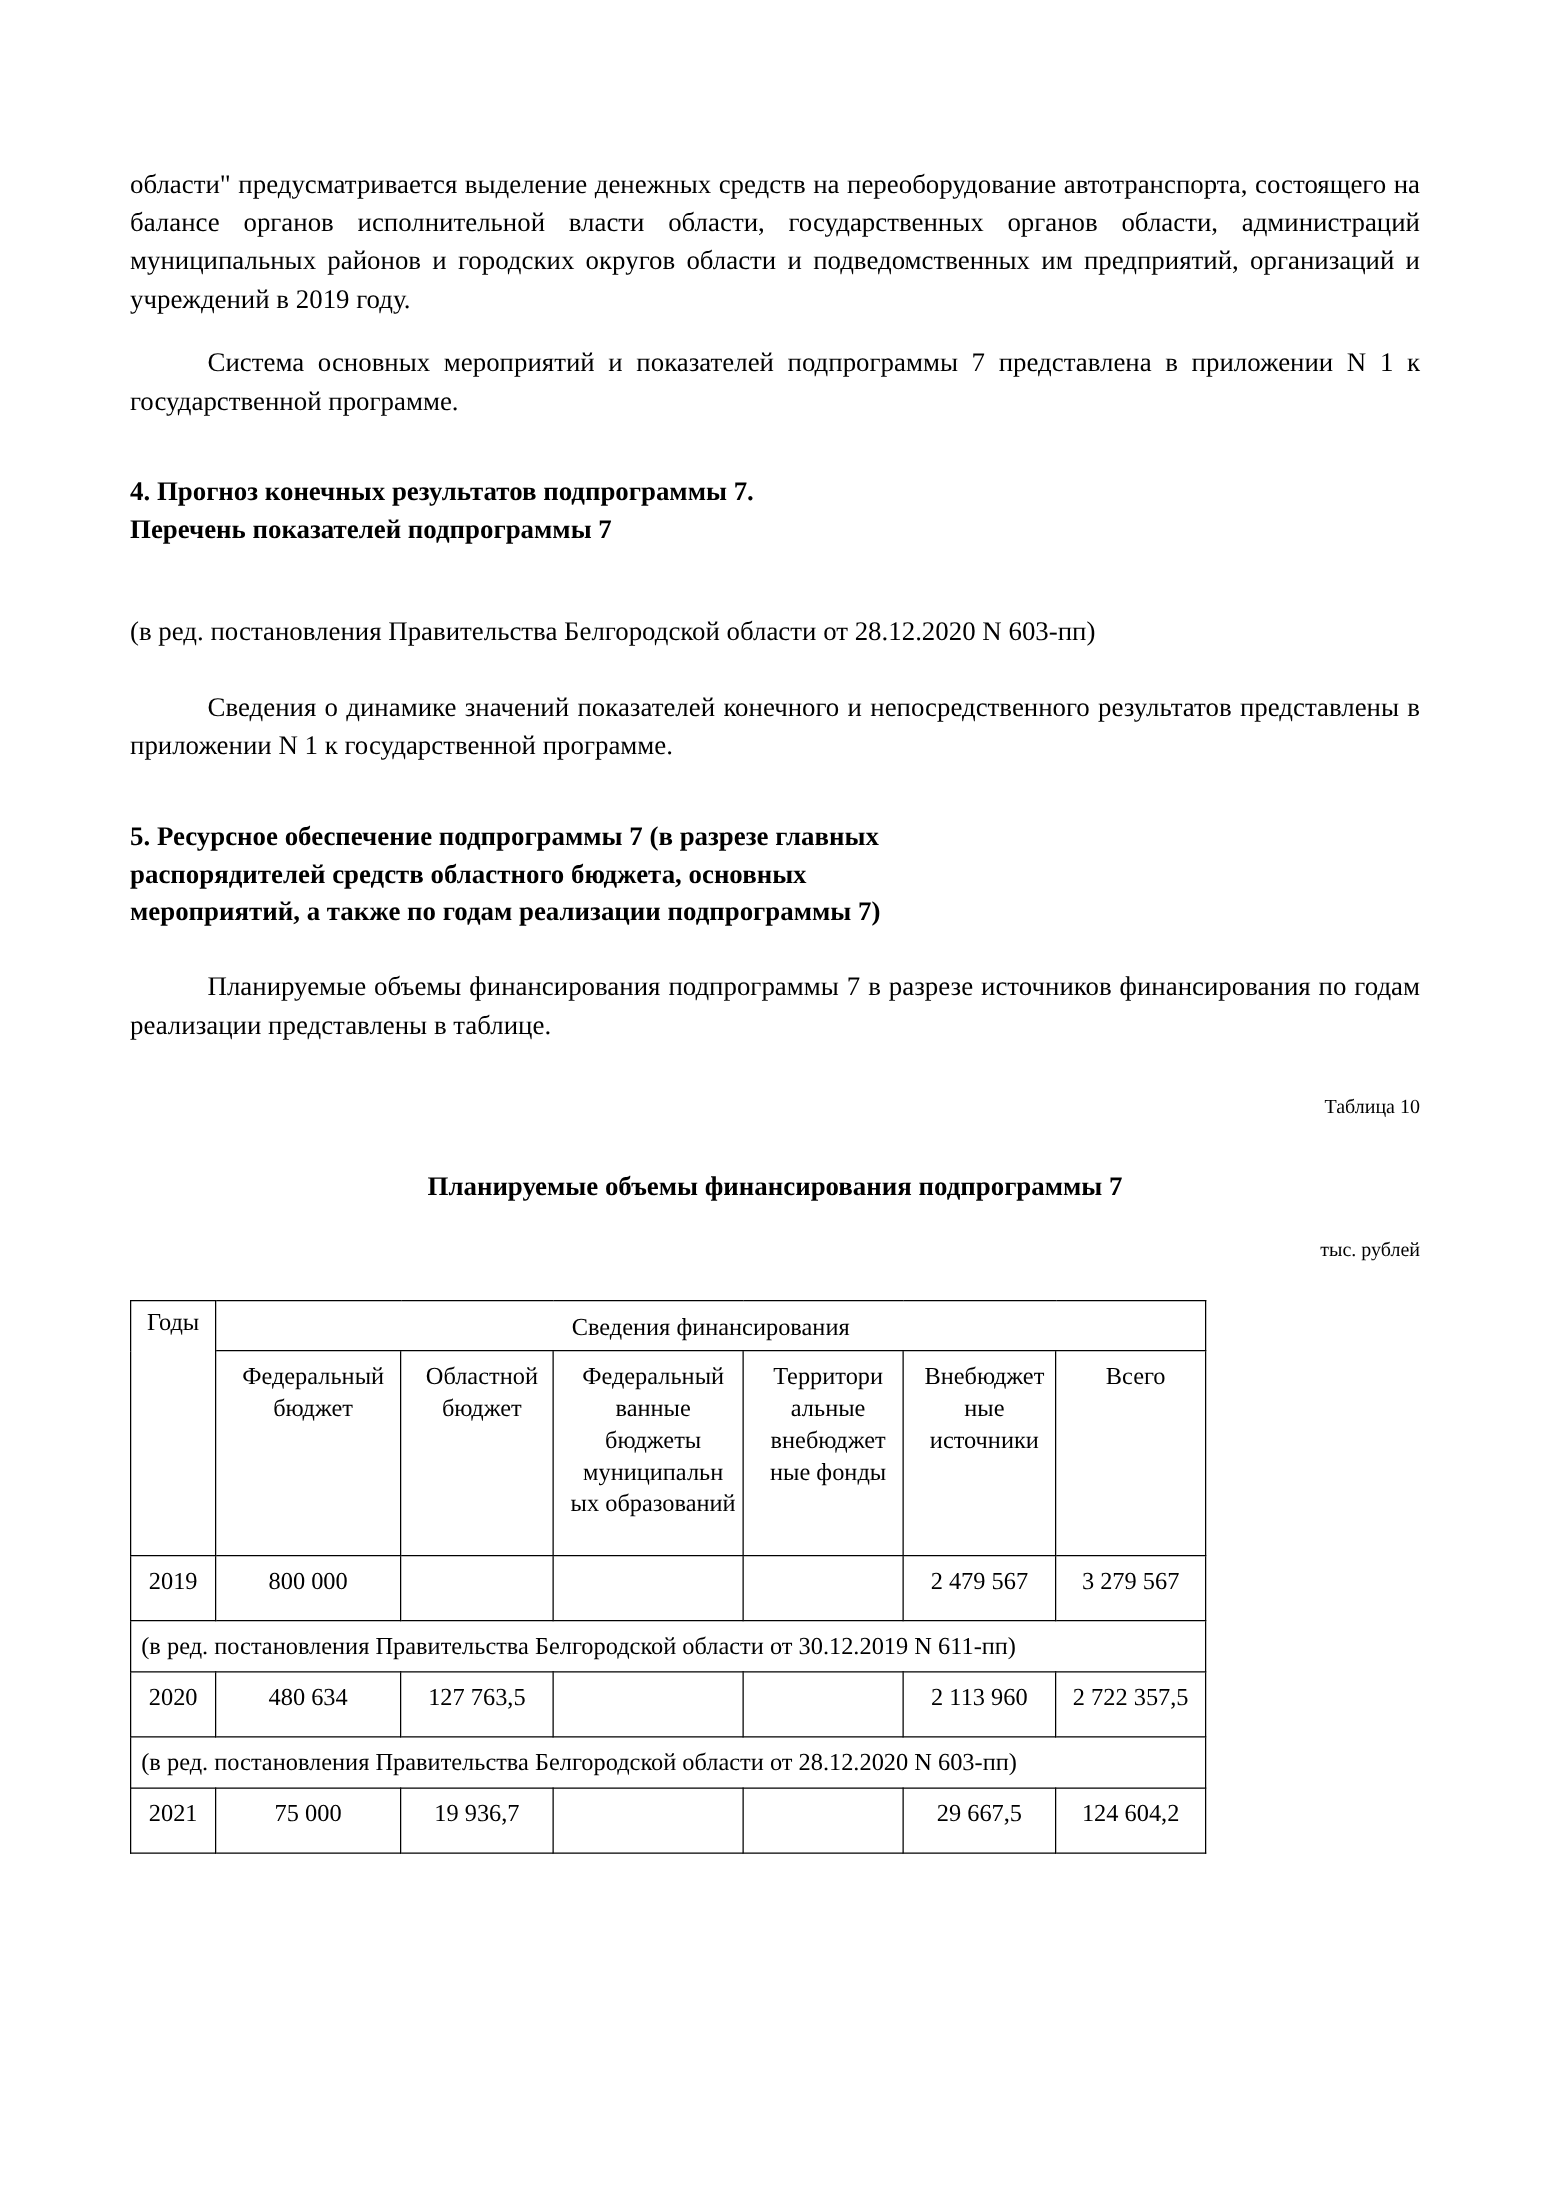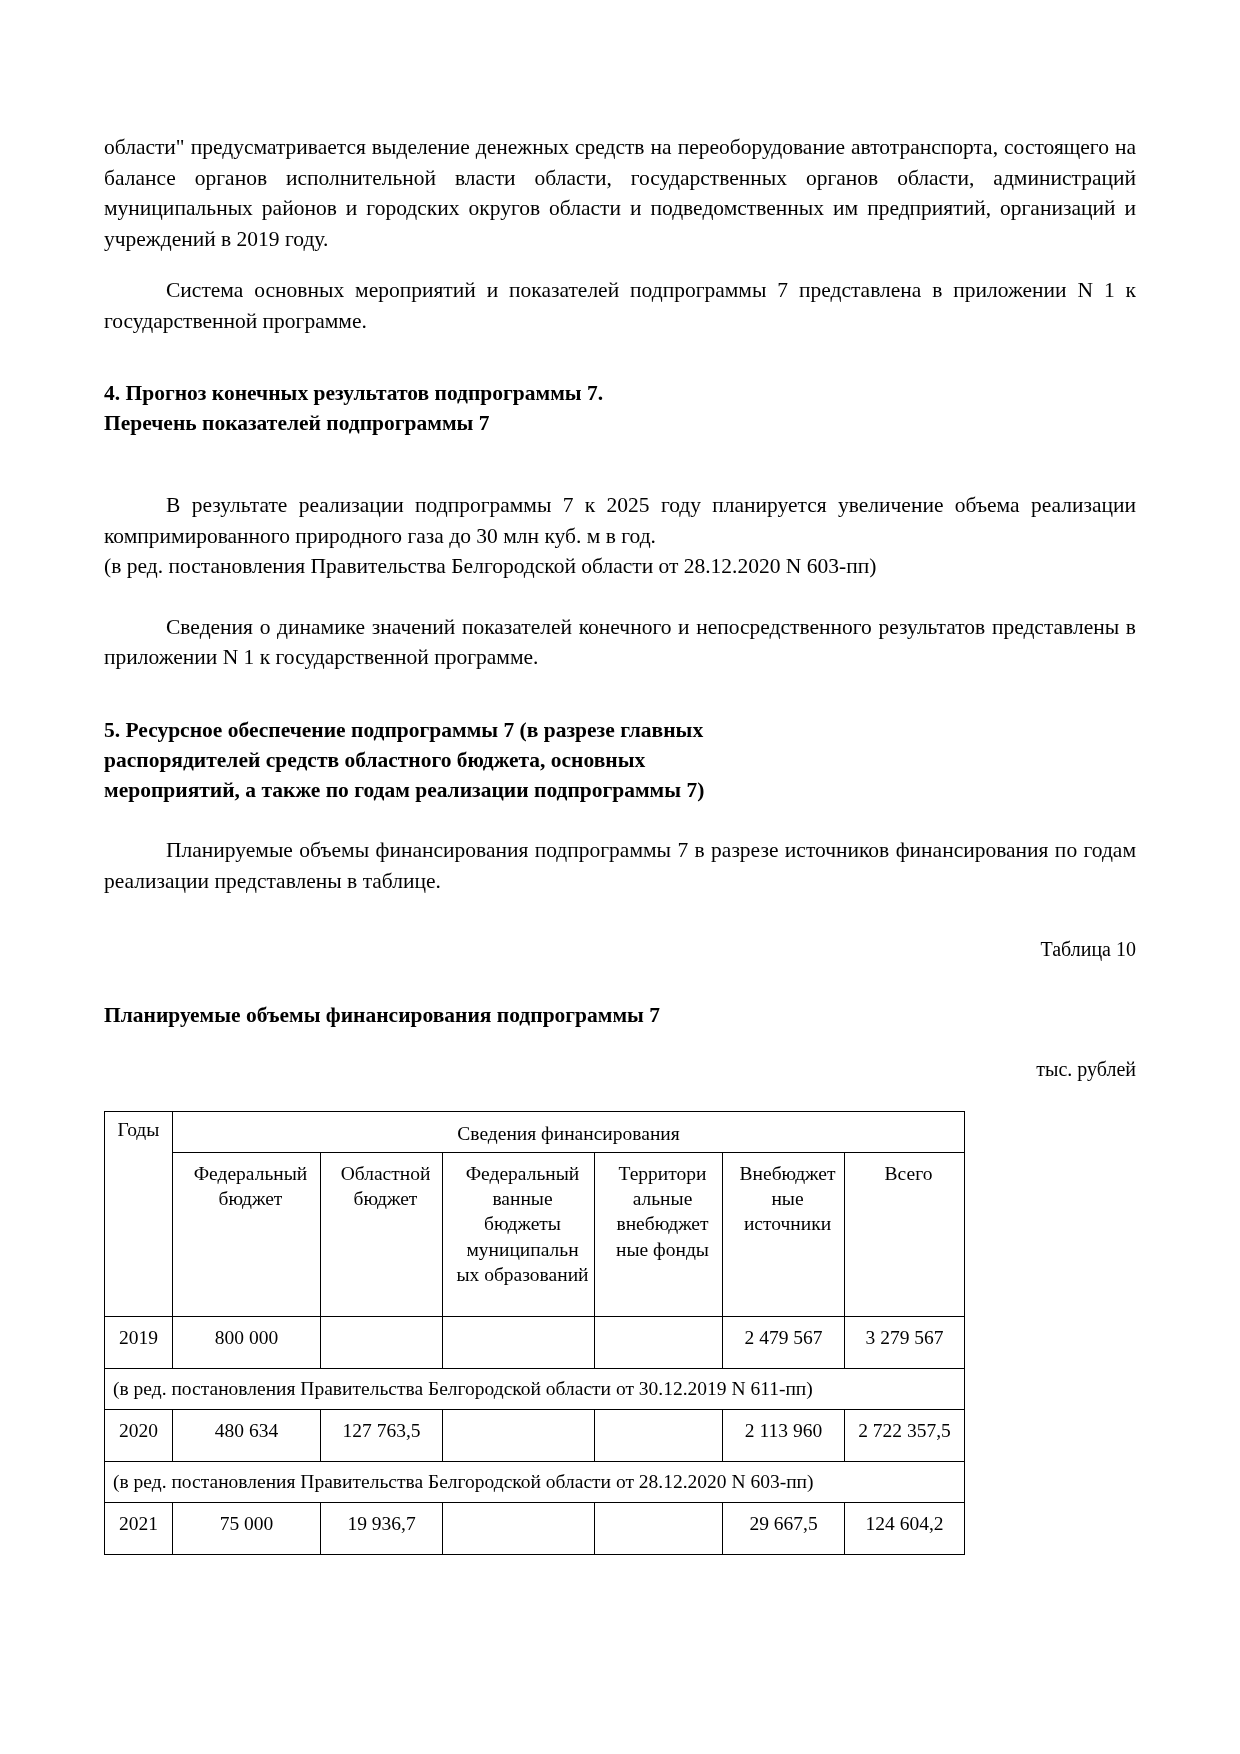--- a/index.html
+++ b/index.html
@@ -43,28 +43,29 @@
     font-weight: bold;
     text-align: left;
     line-height: 1.40;
     margin: 0;
   }
   .heading-line { display: block; }
 
   .noindent { text-indent: 0; }
 
   .right-text {
-    font-size: 20px;
+    font-size: 16px;
     text-align: right;
     margin: 0;
   }
 
   .center-bold {
     font-size: 21.5px;
     font-weight: bold;
+    text-align: center;
     margin: 0;
   }
 
   
   table.fin {
     border-collapse: collapse;
     width: 845px;
     margin-left: 0px;
     table-layout: fixed;
   }
@@ -127,21 +128,20 @@
 
   <div class="spacer-lg"></div>
 
   <div class="heading">
     <span class="heading-line">4. Прогноз конечных результатов подпрограммы 7.</span>
     <span class="heading-line">Перечень показателей подпрограммы 7</span>
   </div>
 
   <div class="spacer-xl"></div>
 
-  <p class="para indent">В результате реализации подпрограммы 7 к 2025 году планируется увеличение объема реализации компримированного природного газа до 30 млн куб. м в год.</p>
   <p class="para noindent">(в ред. постановления Правительства Белгородской области от 28.12.2020 N 603-пп)</p>
 
   <div class="spacer-md"></div>
 
   <p class="para indent">Сведения о динамике значений показателей конечного и непосредственного результатов представлены в приложении N 1 к государственной программе.</p>
 
   <div class="spacer-lg"></div>
 
   <div class="heading">
     <span class="heading-line">5. Ресурсное обеспечение подпрограммы 7 (в разрезе главных</span>

